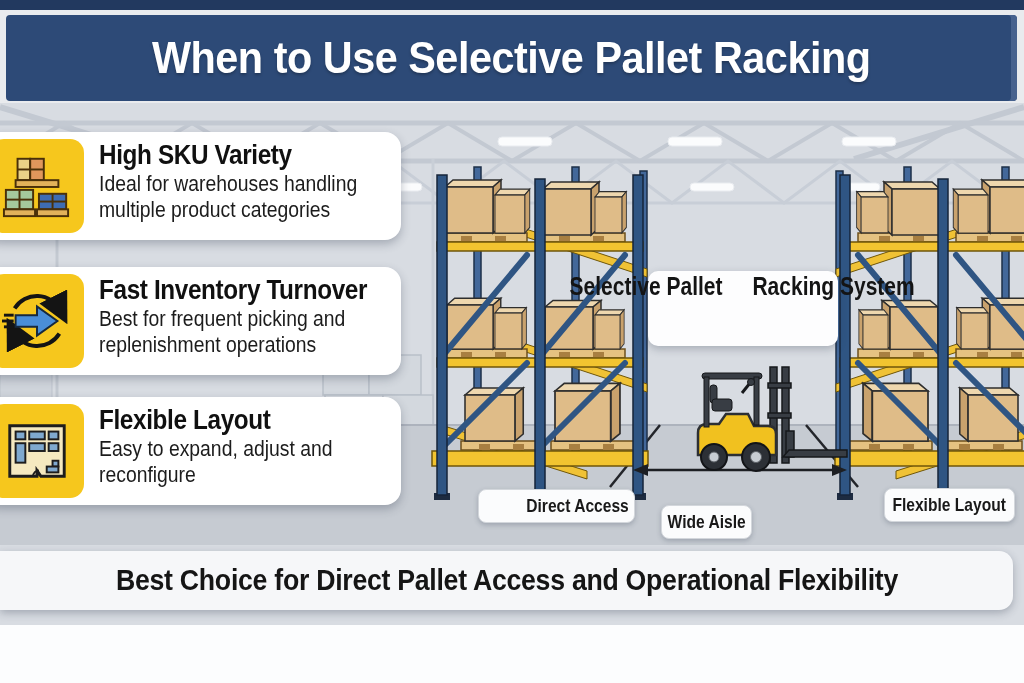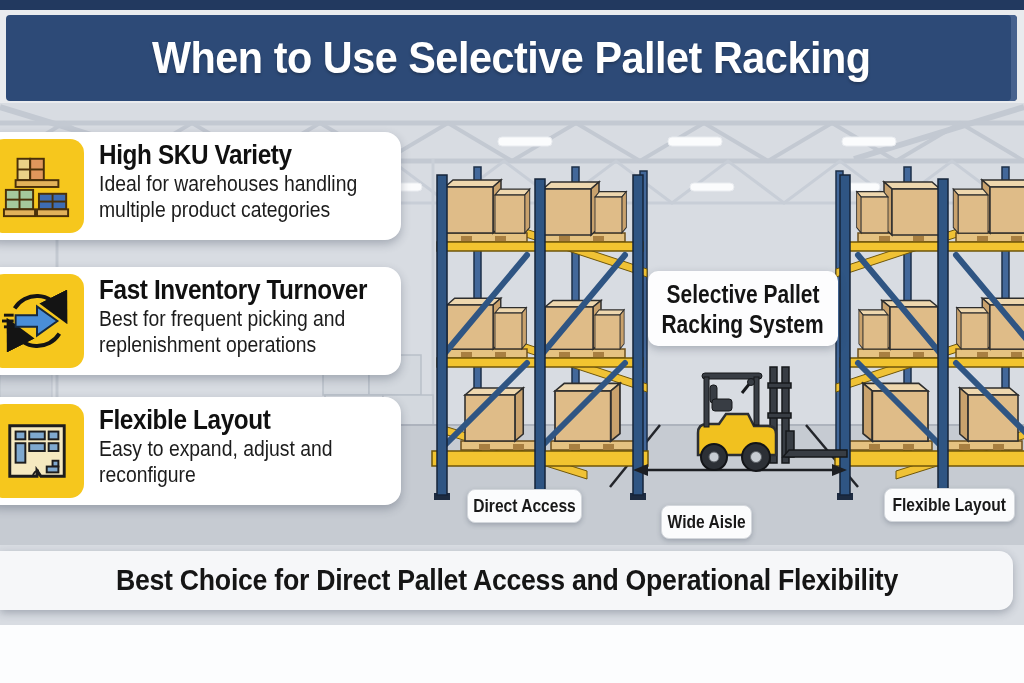--- a/index.html
+++ b/index.html
@@ -20,28 +20,28 @@
   .card{position:absolute;left:-16px;width:417px;height:108px;background:#ffffff;border-radius:16px;
         box-shadow:0 4px 10px rgba(45,55,75,.30);}
   .card .icon-box{position:absolute;left:6px;top:7px;width:94px;height:94px;background:#f6c71d;
         border-radius:14px;display:flex;align-items:center;justify-content:center;}
   .card .txt{position:absolute;left:115px;top:8px;right:8px;transform:scaleX(.90);transform-origin:left top;}
   .card .ttl{font-size:27px;font-weight:bold;color:#101010;letter-spacing:-.4px;white-space:nowrap;}
   .card .ln{font-size:21.5px;color:#1c1c1c;line-height:26px;white-space:nowrap;}
   .c1{top:132px;} .c2{top:267px;} .c3{top:397px;}
   
   .center-label{position:absolute;left:648px;top:271px;width:190px;height:75px;background:#fdfdfe;
-        border-radius:10px;box-shadow:0 3px 8px rgba(40,50,70,.28);display:flex;flex-direction:column;
-        align-items:center;justify-content:center;}
+        border-radius:10px;box-shadow:0 3px 8px rgba(40,50,70,.28);display:flex;flex-direction:row;
+        align-items:flex-start;justify-content:center;}
   .center-label span{font-size:25px;font-weight:bold;color:#141414;line-height:30px;
         white-space:nowrap;transform:scaleX(.84);}
   .tag{position:absolute;top:489px;height:32px;background:#fbfcfd;border:1px solid #d3d7dc;border-radius:8px;
         box-shadow:0 2px 5px rgba(40,50,70,.25);display:flex;align-items:center;justify-content:center;}
   .tag span{font-size:19px;font-weight:600;color:#191919;white-space:nowrap;transform:scaleX(.82);}
-  .t1{left:467px;width:113px;} .t2{left:661px;width:89px;margin-top:16px;} .t3{left:884px;top:488px;width:129px;}
+  .t1{left:478px;width:113px;padding-left:42px;} .t2{left:661px;width:89px;margin-top:16px;} .t3{left:884px;top:488px;width:129px;}
   
   .footer-banner{position:absolute;left:0;top:551px;width:1013px;height:59px;background:#f6f7f9;
         border-radius:0 14px 14px 0;box-shadow:0 3px 8px rgba(40,50,70,.30);
         display:flex;align-items:center;justify-content:center;}
   .footer-banner span{font-size:29px;font-weight:bold;color:#151515;letter-spacing:-.3px;
         white-space:nowrap;transform:scaleX(.92);}
 </style>
 </head>
 <body>
 

